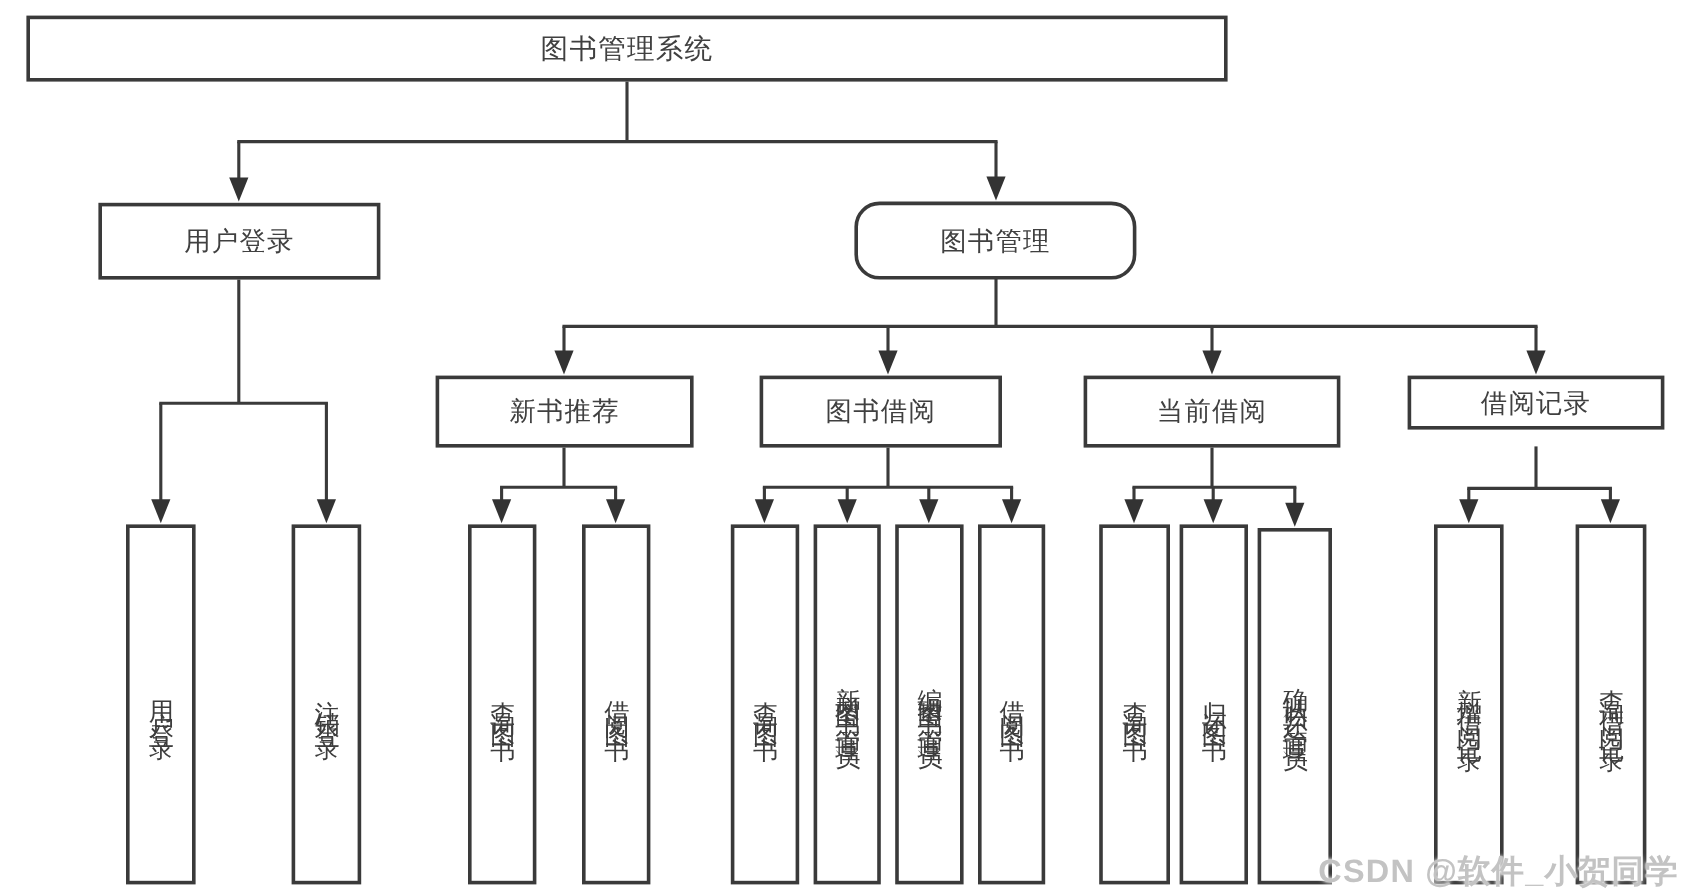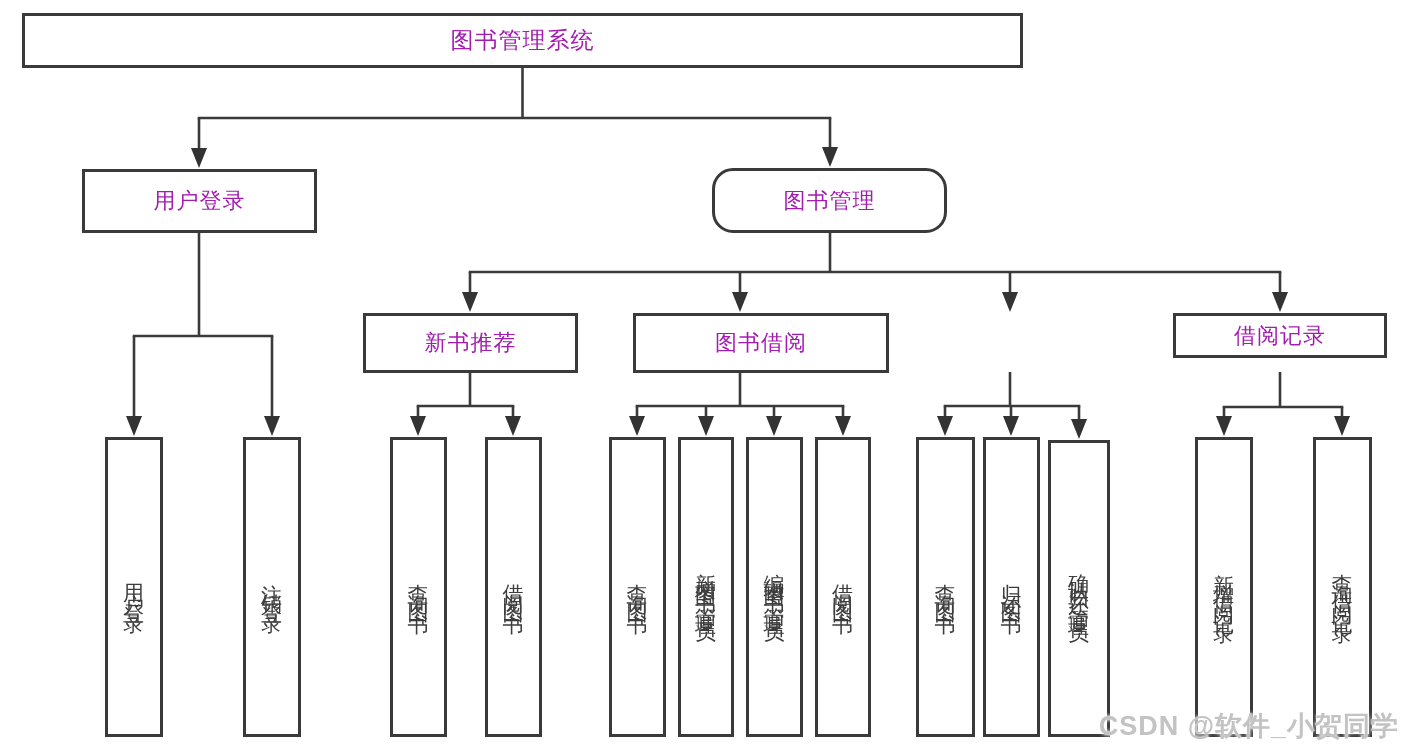--- a/index.html
+++ b/index.html
@@ -1,21 +1,21 @@
 <!DOCTYPE html>
 <html><head>
 <meta charset="utf-8">
 <style>
   html,body{margin:0;padding:0;background:#ffffff;}
   body{font-family:"Liberation Sans","DejaVu Sans",sans-serif;}
   #stage{position:relative;width:1405px;height:747px;background:#ffffff;overflow:hidden;}
   #wires{position:absolute;left:0;top:0;z-index:1;}
   .hbox{position:absolute;z-index:2;background:#ffffff;border:3px solid #3a3a3a;
         display:flex;align-items:center;justify-content:center;
-        color:#a21caf;font-size:22px;letter-spacing:1px;box-sizing:border-box;}
+        color:#404040;font-size:22px;letter-spacing:1px;box-sizing:border-box;}
   .hbox.root{font-size:23px;}
   .vbox{position:absolute;z-index:2;background:#ffffff;border:3px solid #3a3a3a;
         display:flex;align-items:center;justify-content:center;
         color:#3d3d3d;font-size:21px;box-sizing:border-box;}
   .vbox .vtext{writing-mode:vertical-rl;text-orientation:mixed;letter-spacing:10px;line-height:1;}
   #watermark{position:absolute;z-index:3;right:6px;bottom:3px;font-size:27px;font-weight:600;
         color:#c3c3c3;letter-spacing:1px;white-space:nowrap;
         text-shadow:0 0 2px #ffffff,0 0 4px #ffffff;}
 </style>
 </head>
@@ -96,22 +96,25 @@
   <div class="hbox" style="left:82px;top:169px;width:235px;height:64px;">
     <span>用户登录</span>
   </div>
   <div class="hbox" style="left:712px;top:168px;width:235px;height:65px;border-radius:21px;">
     <span>图书管理</span>
   </div>
 
   <div class="hbox" style="left:363px;top:313px;width:215px;height:60px;text-align:center;">
     <span>新书推荐</span>
   </div>
-  <div class="hbox" style="left:633px;top:313px;width:256px;height:60px;">
+  <div class="hbox" style="left:633px;top:313px;width:202px;height:60px;">
     <span>图书借阅</span>
+  </div>
+  <div class="hbox" style="left:903px;top:313px;width:214px;height:60px;">
+    <span>当前借阅</span>
   </div>
   <div class="hbox" style="left:1173px;top:313px;width:214px;height:45px;">
     <span>借阅记录</span>
   </div>
 
   <div class="vbox" style="left:105px;top:437px;width:58px;height:300px;">
     <span class="vtext">用户登录</span>
   </div>
   <div class="vbox" style="left:243px;top:437px;width:58px;height:300px;">
     <span class="vtext">注销登录</span>

